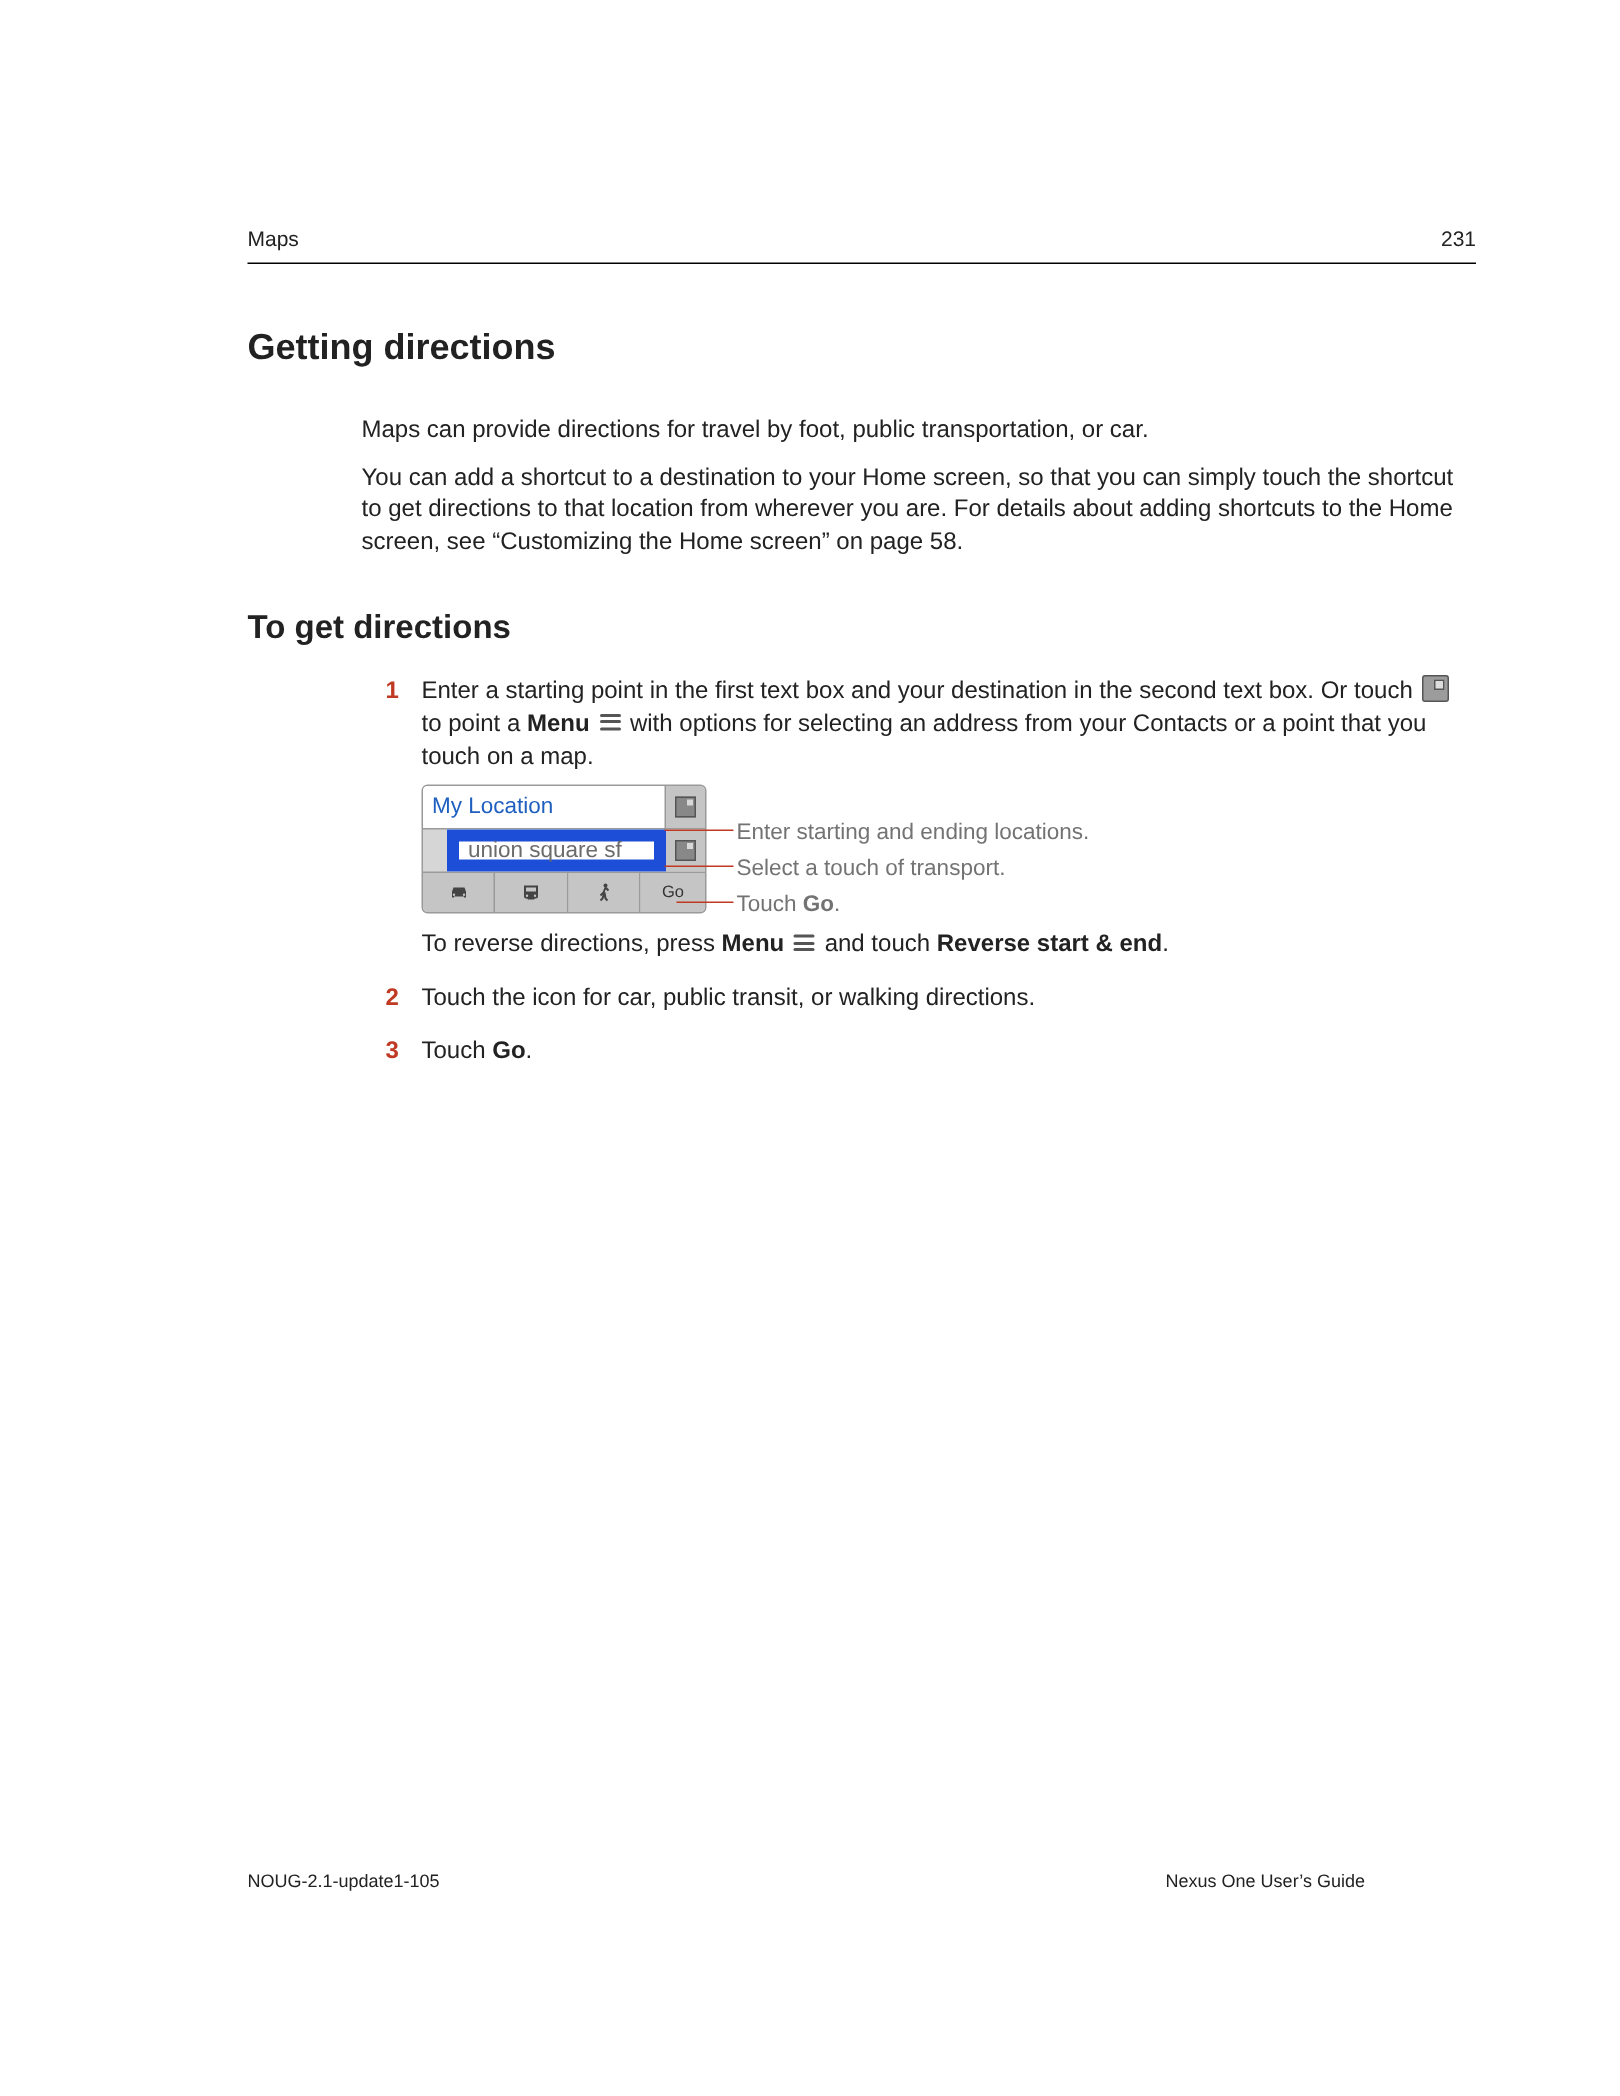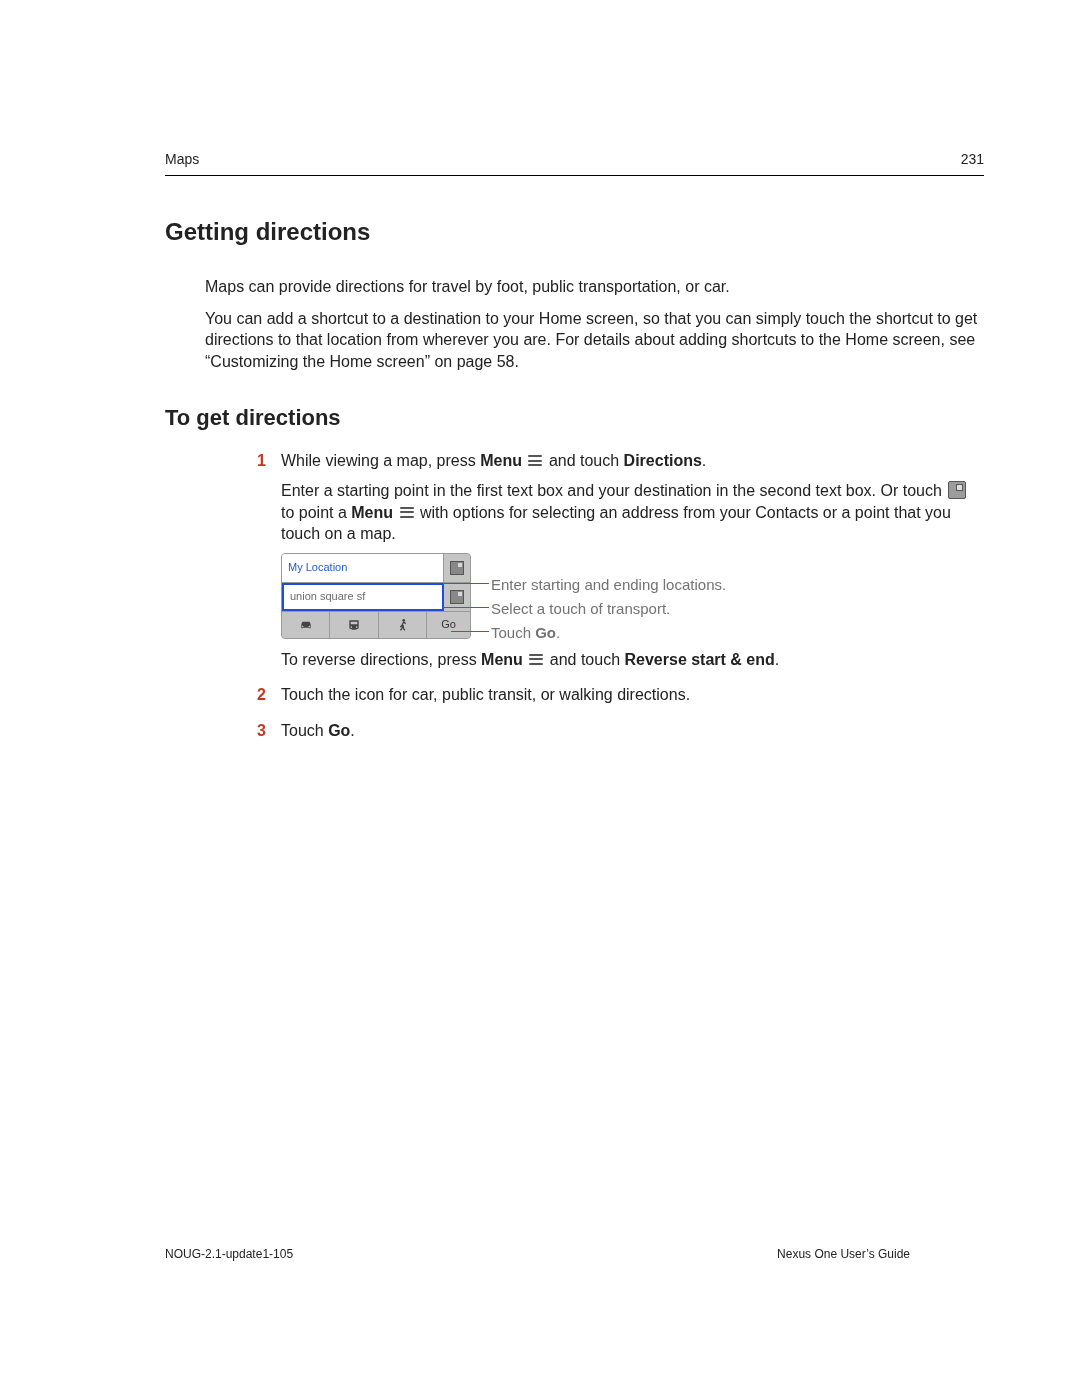--- a/index.html
+++ b/index.html
@@ -27,21 +27,21 @@
     padding-bottom: 6px;
   }
   
   h1.title {
     font-size: 24px;
     font-weight: bold;
     margin: 40px 0 28px 0;
   }
   
   .intro {
-    margin-left: 40px;
+    margin-left: 76px;
     font-size: 16px;
   }
   .intro p { margin: 0 0 10px 0; }
   
   h2.subtitle {
     font-size: 22px;
     font-weight: bold;
     margin: 30px 0 18px 0;
   }
   
@@ -120,25 +120,25 @@
     align-items: stretch;
     height: 28px;
     border-bottom: 1px solid #9a9a9a;
   }
   .phone-input {
     flex: 1;
     background: #ffffff;
     display: flex;
     align-items: center;
     padding: 0 6px;
-    font-size: 11px;
+    font-size: 15px;
     border-right: 1px solid #9a9a9a;
   }
   .phone-input.start { color: #1f5fc0; }
-  .phone-input.end   { color: #6b6b6b; border: 2px solid #1d4ed8; box-sizing: border-box; }
+  .phone-input.end   { color: #6b6b6b; border: 8px solid #1d4ed8; box-sizing: border-box; margin-left: 16px; }
   .side-btn {
     width: 26px;
     background: #c5c5c5;
     display: flex;
     align-items: center;
     justify-content: center;
   }
   .side-btn .mini-contacts {
     width: 12px; height: 12px;
     background: #888888;
@@ -219,25 +219,20 @@
     <p>You can add a shortcut to a destination to your Home screen, so that you can simply touch the shortcut to get directions to that location from wherever you are. For details about adding shortcuts to the Home screen, see “Customizing the Home screen” on page 58.</p>
   </div>
 
   <h2 class="subtitle">To get directions</h2>
 
   <div class="steps">
 
     <div class="step">
       <div class="step-num">1</div>
       <div class="step-body">
-        <p>
-          <span>While viewing a map, press </span><span class="bold">Menu</span>
-          <span class="menu-icon"><span></span><span></span><span></span></span>
-          <span> and touch </span><span class="bold">Directions</span><span>.</span>
-        </p>
         <p>
           <span>Enter a starting point in the first text box and your destination in the second text box. Or touch </span><span class="contacts-icon"></span><span> to point a </span><span class="bold">Menu</span>
           <span class="menu-icon"><span></span><span></span><span></span></span>
           <span> with options for selecting an address from your Contacts or a point that you touch on a map.</span>
         </p>
 
         <div class="figure-wrap">
           <div class="phone-ui">
             <div class="phone-row">
               <div class="phone-input start">My Location</div>

